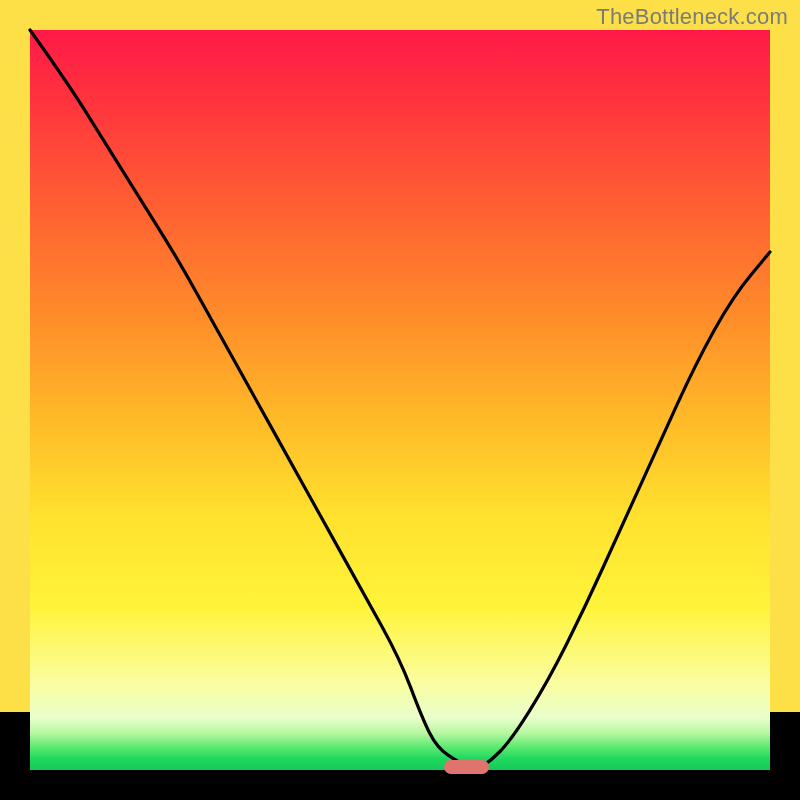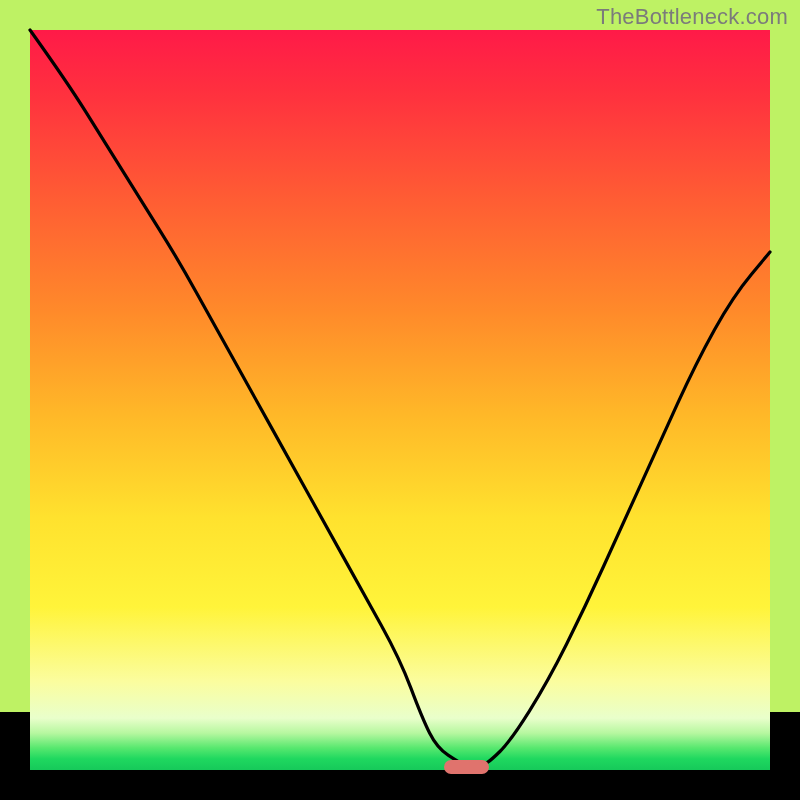--- a/index.html
+++ b/index.html
@@ -8,21 +8,21 @@
     width: 800px;
     height: 800px;
     background: #000000;
     font-family: Arial, Helvetica, sans-serif;
     overflow: hidden;
   }
   .frame {
     position: relative;
     width: 800px;
     height: 712px;
-    background: #bef264;
+    background: #fde047;
   }
   .plot-area {
     position: absolute;
     left: 30px;
     top: 30px;
     width: 740px;
     height: 740px;
     
     background: linear-gradient(to bottom,
       #ff1a48 0%,

